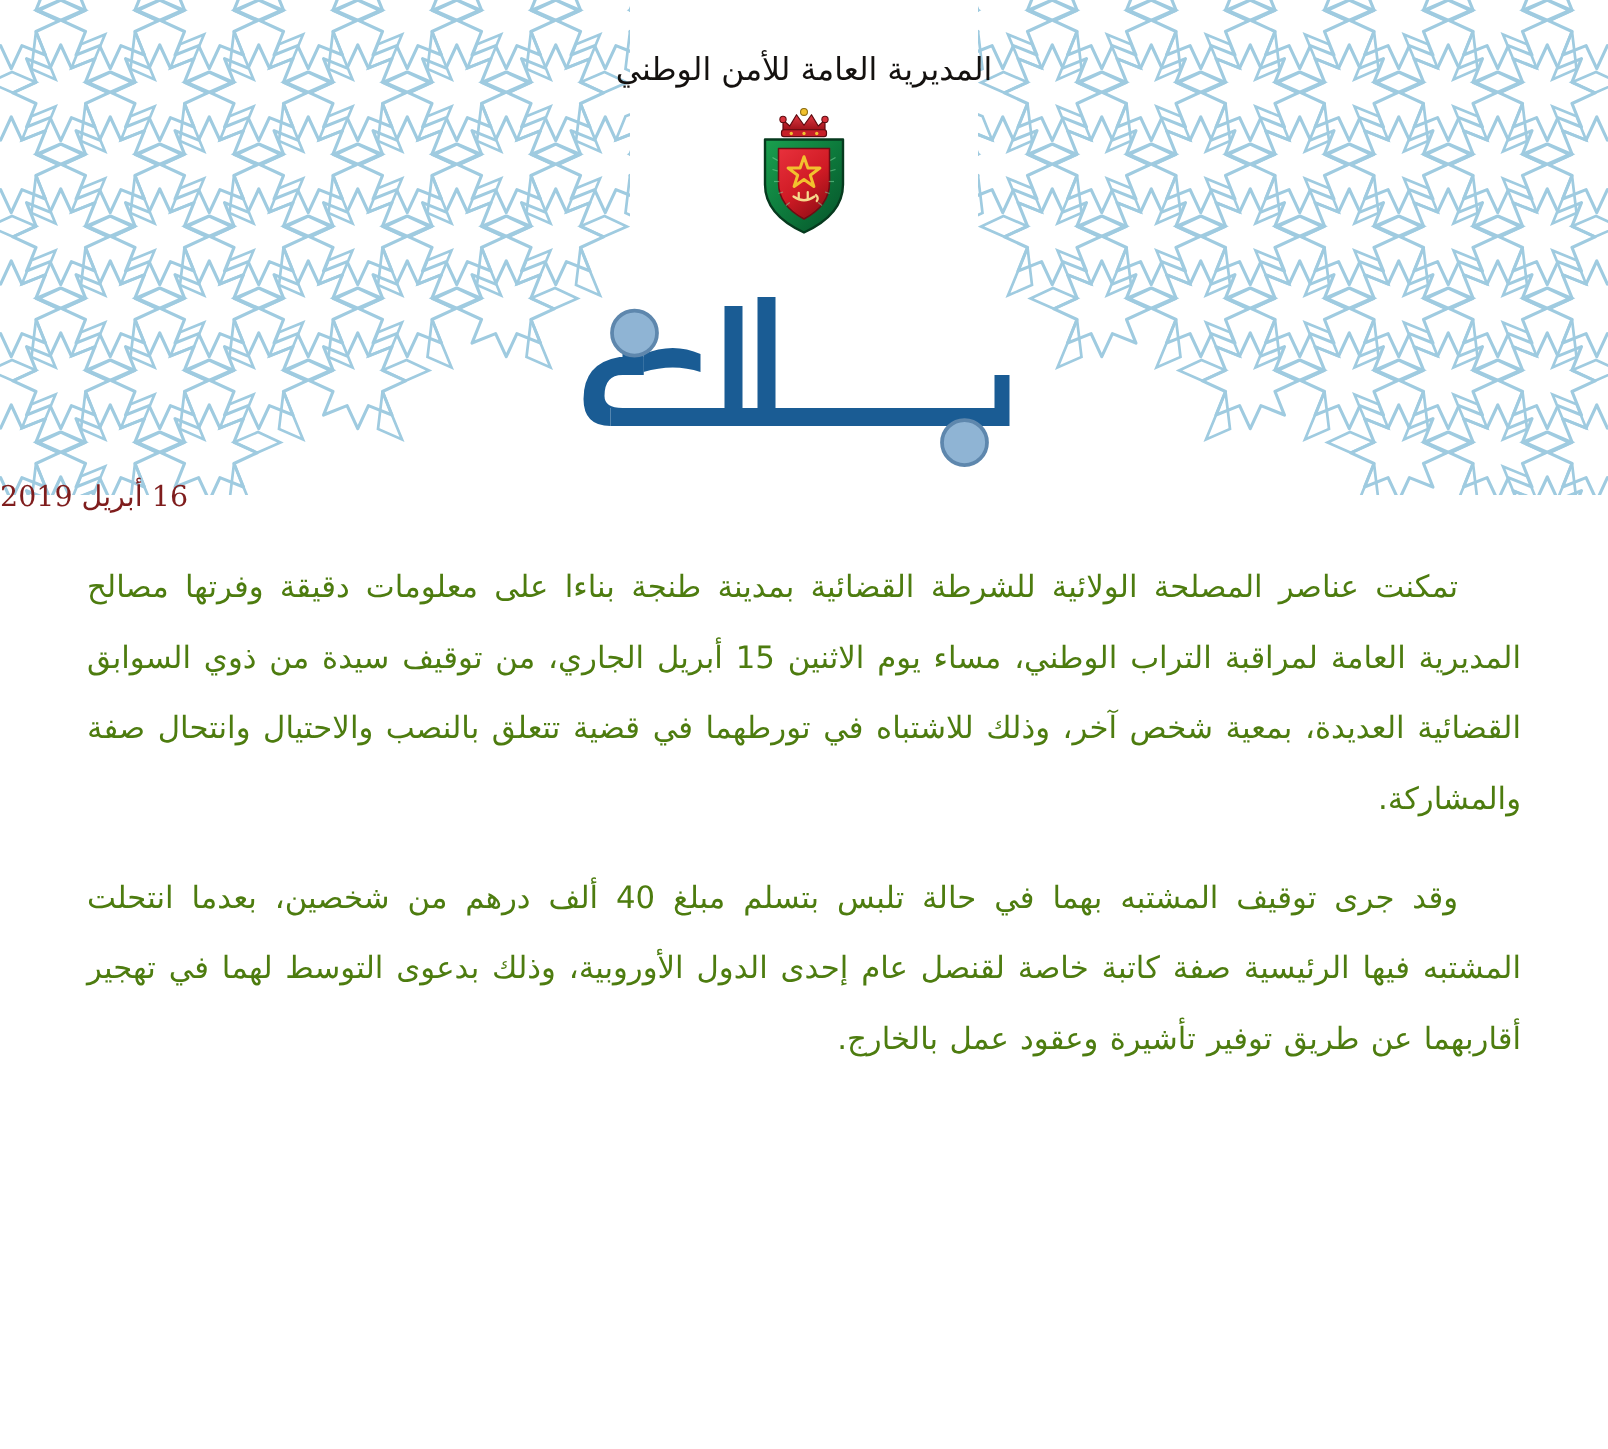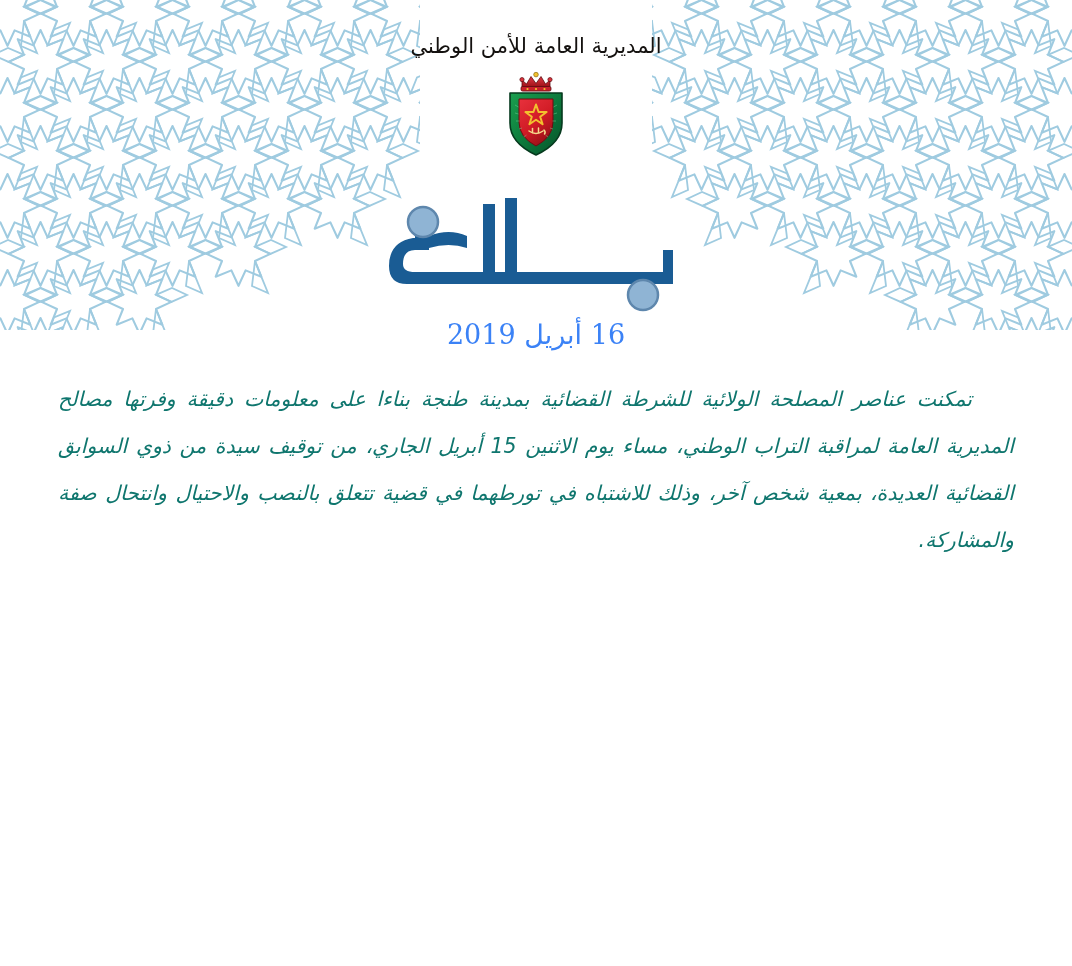--- a/index.html
+++ b/index.html
@@ -66,37 +66,36 @@
     margin-top: 16px;
     display: flex;
     justify-content: center;
     align-items: center;
     height: 150px;
   }
   .title-wrap svg { display:block; }
 
   
   .date-line {
-    text-align: center;
+    text-align: left;
     font-family: "DejaVu Serif", serif;
-    font-size: 27px;
-    color: #3b82f6;
+    font-size: 19px;
+    color: #7f1d1d;
     direction: rtl;
     margin-top: -6px;
     letter-spacing: 0.5px;
   }
 
   
   .body-text {
     margin: 26px 58px 0 58px;
     direction: rtl;
     text-align: justify;
     text-align-last: right;
-    color: #0f766e;
-    font-style: italic;
+    color: #4d7c0f;
   }
   .body-text p {
     margin: 0 0 19px 0;
     font-family: "DejaVu Sans", sans-serif;
     font-size: 20.5px;
     line-height: 47px;
     text-indent: 42px;
     text-align: justify;
     word-spacing: 1px;
   }
@@ -351,15 +350,16 @@
         <circle cx="52" cy="42" r="15" fill="#8fb4d4" stroke="#5e87ad" stroke-width="2.5"></circle>
         <circle cx="272" cy="115" r="15" fill="#8fb4d4" stroke="#5e87ad" stroke-width="2.5"></circle>
       </g>
     </svg>
   </div>
 
   <div class="date-line">16 أبريل 2019</div>
 
   <div class="body-text">
     <p>تمكنت عناصر المصلحة الولائية للشرطة القضائية بمدينة طنجة بناءا على معلومات دقيقة وفرتها مصالح المديرية العامة لمراقبة التراب الوطني، مساء يوم الاثنين 15 أبريل الجاري، من توقيف سيدة من ذوي السوابق القضائية العديدة، بمعية شخص آخر، وذلك للاشتباه في تورطهما في قضية تتعلق بالنصب والاحتيال وانتحال صفة والمشاركة.</p>
+    <p>وقد جرى توقيف المشتبه بهما في حالة تلبس بتسلم مبلغ 40 ألف درهم من شخصين، بعدما انتحلت المشتبه فيها الرئيسية صفة كاتبة خاصة لقنصل عام إحدى الدول الأوروبية، وذلك بدعوى التوسط لهما في تهجير أقاربهما عن طريق توفير تأشيرة وعقود عمل بالخارج.</p>
   </div>
 
 </div>
 
 </body></html>

